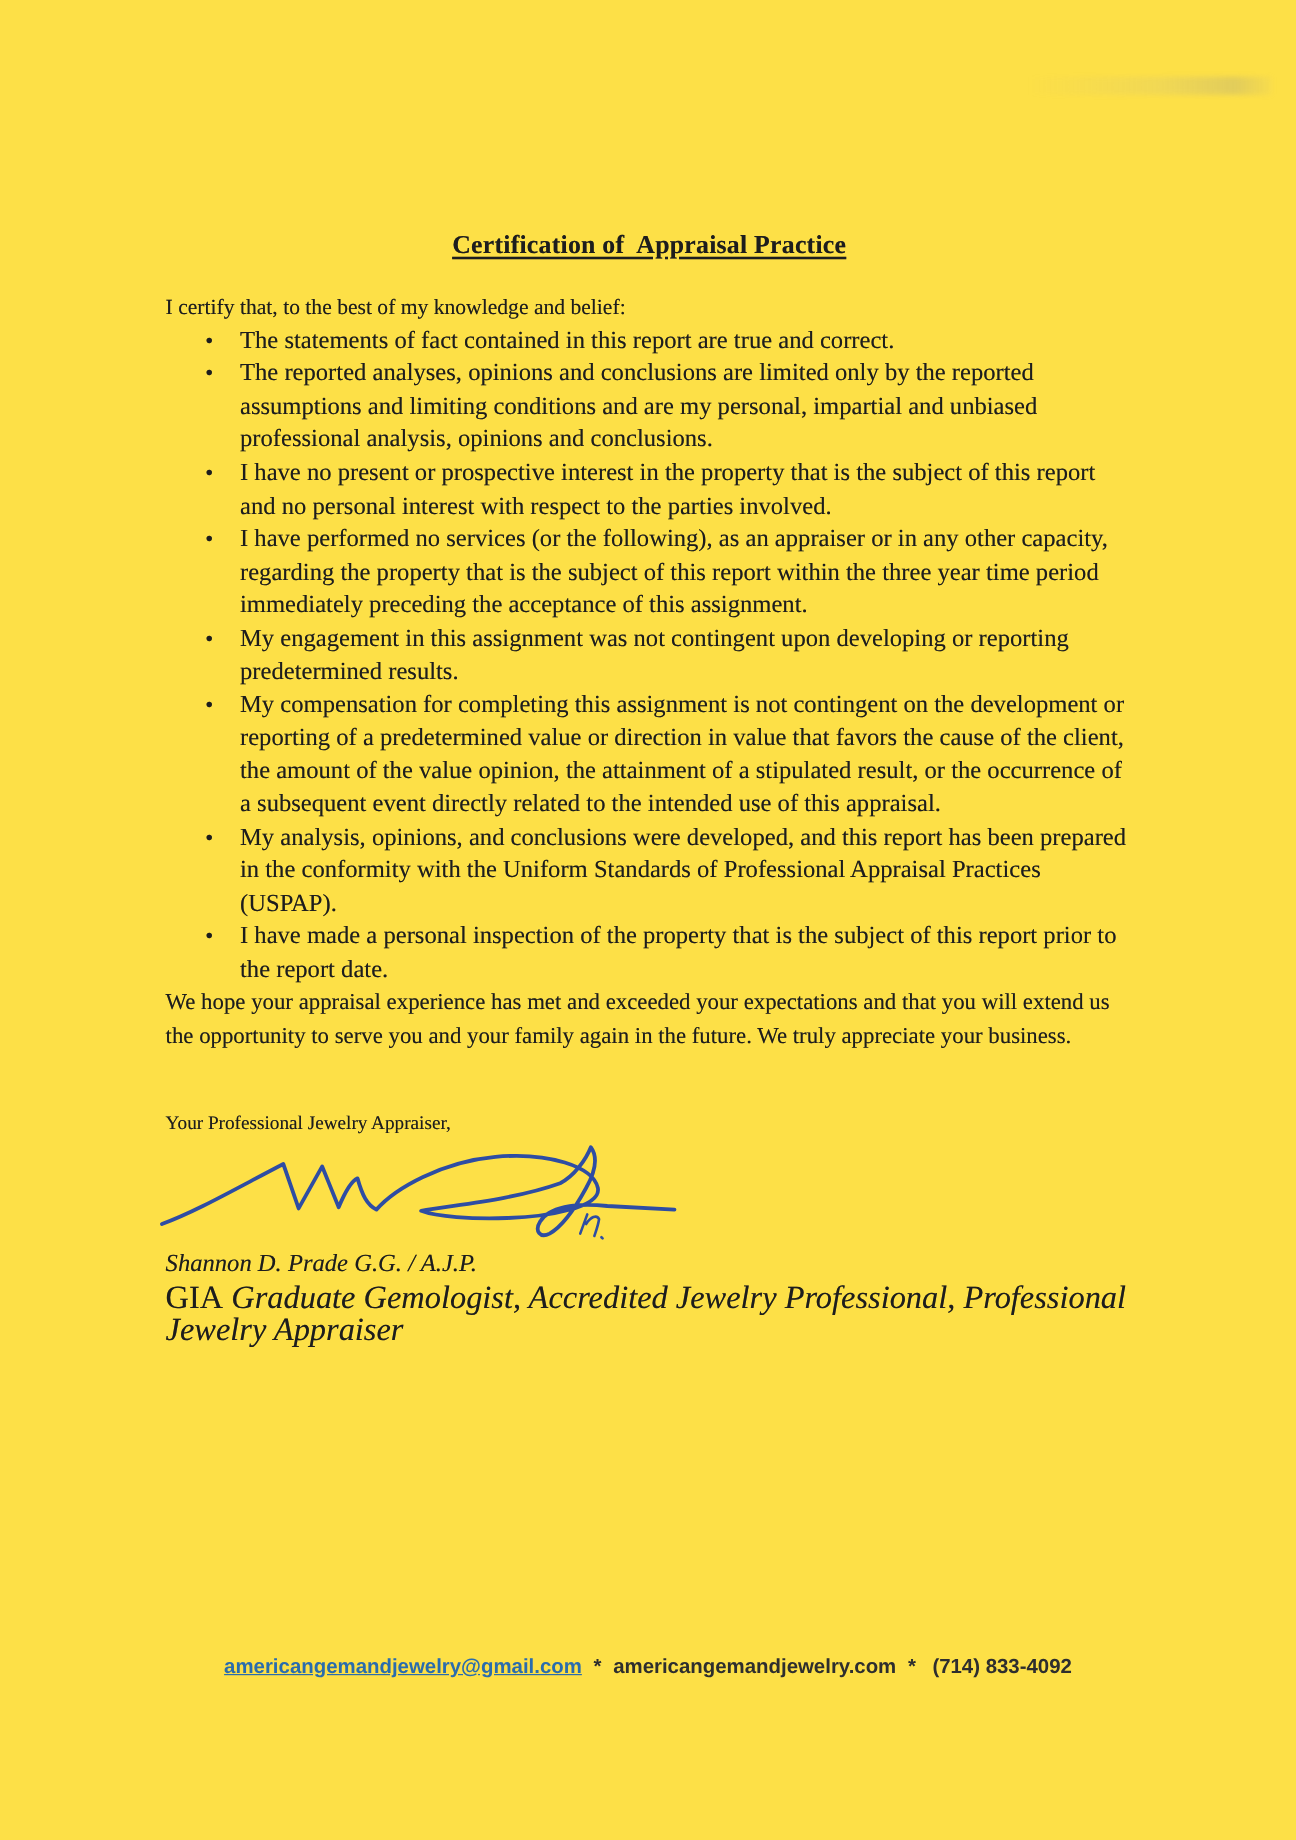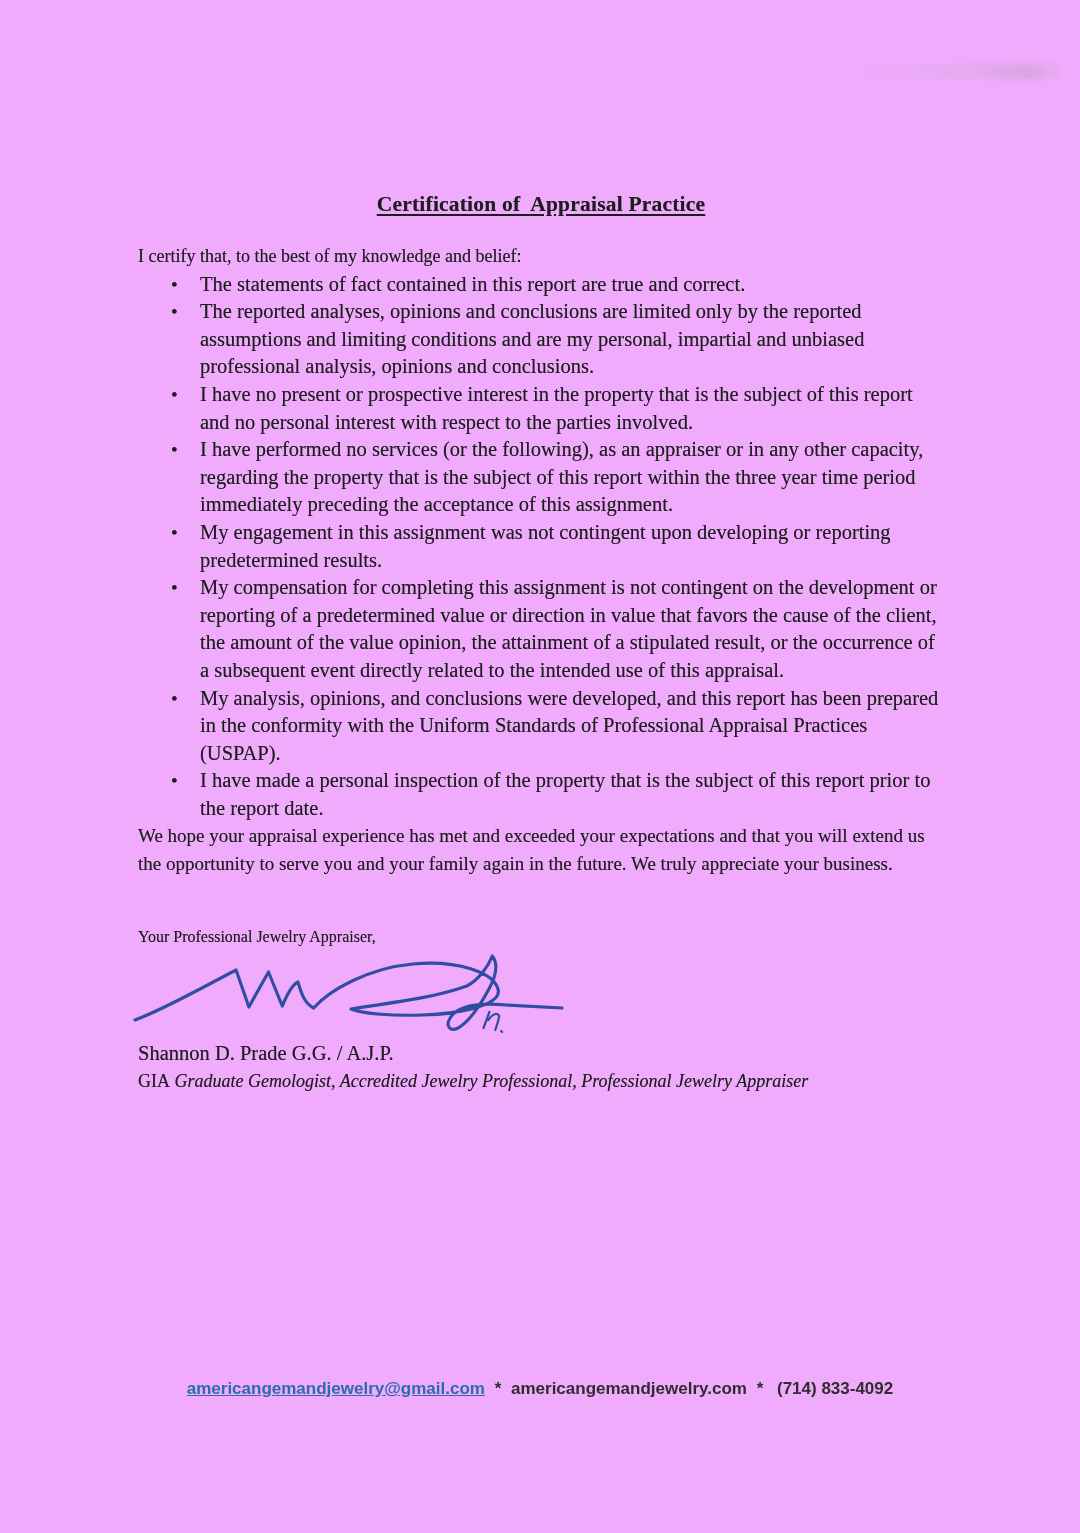--- a/index.html
+++ b/index.html
@@ -1,20 +1,20 @@
 <!DOCTYPE html>
 <html><head>
 <meta charset="utf-8">
 <style>
   html, body { margin: 0; padding: 0; background: #ffffff; }
   .page {
     position: relative;
     width: 1080px;
     height: 1533px;
-    background: #f0abfc;
+    background: #fde047;
     overflow: hidden;
     font-family: "Liberation Serif", serif;
     color: #1d1d1d;
   }
   
   .scan-artifact {
     position: absolute;
     top: 64px;
     left: 855px;
     width: 205px;
@@ -80,24 +80,25 @@
   }
   .signature-wrap {
     margin: 2px 0 0 -5px;
     height: 82px;
   }
   .signature-wrap svg { display: block; }
   .signatory-name {
     margin: 6px 0 0 0;
     font-size: 20.5px;
     line-height: 27.6px;
+    font-style: italic;
   }
   .signatory-credentials {
     margin: 0;
-    font-size: 18px;
+    font-size: 27px;
     line-height: 27.6px;
   }
   .signatory-credentials .cred-italic { font-style: italic; }
   .footer {
     position: absolute;
     left: 0;
     right: 0;
     top: 1379px;
     text-align: center;
     font-family: "Liberation Sans", sans-serif;

